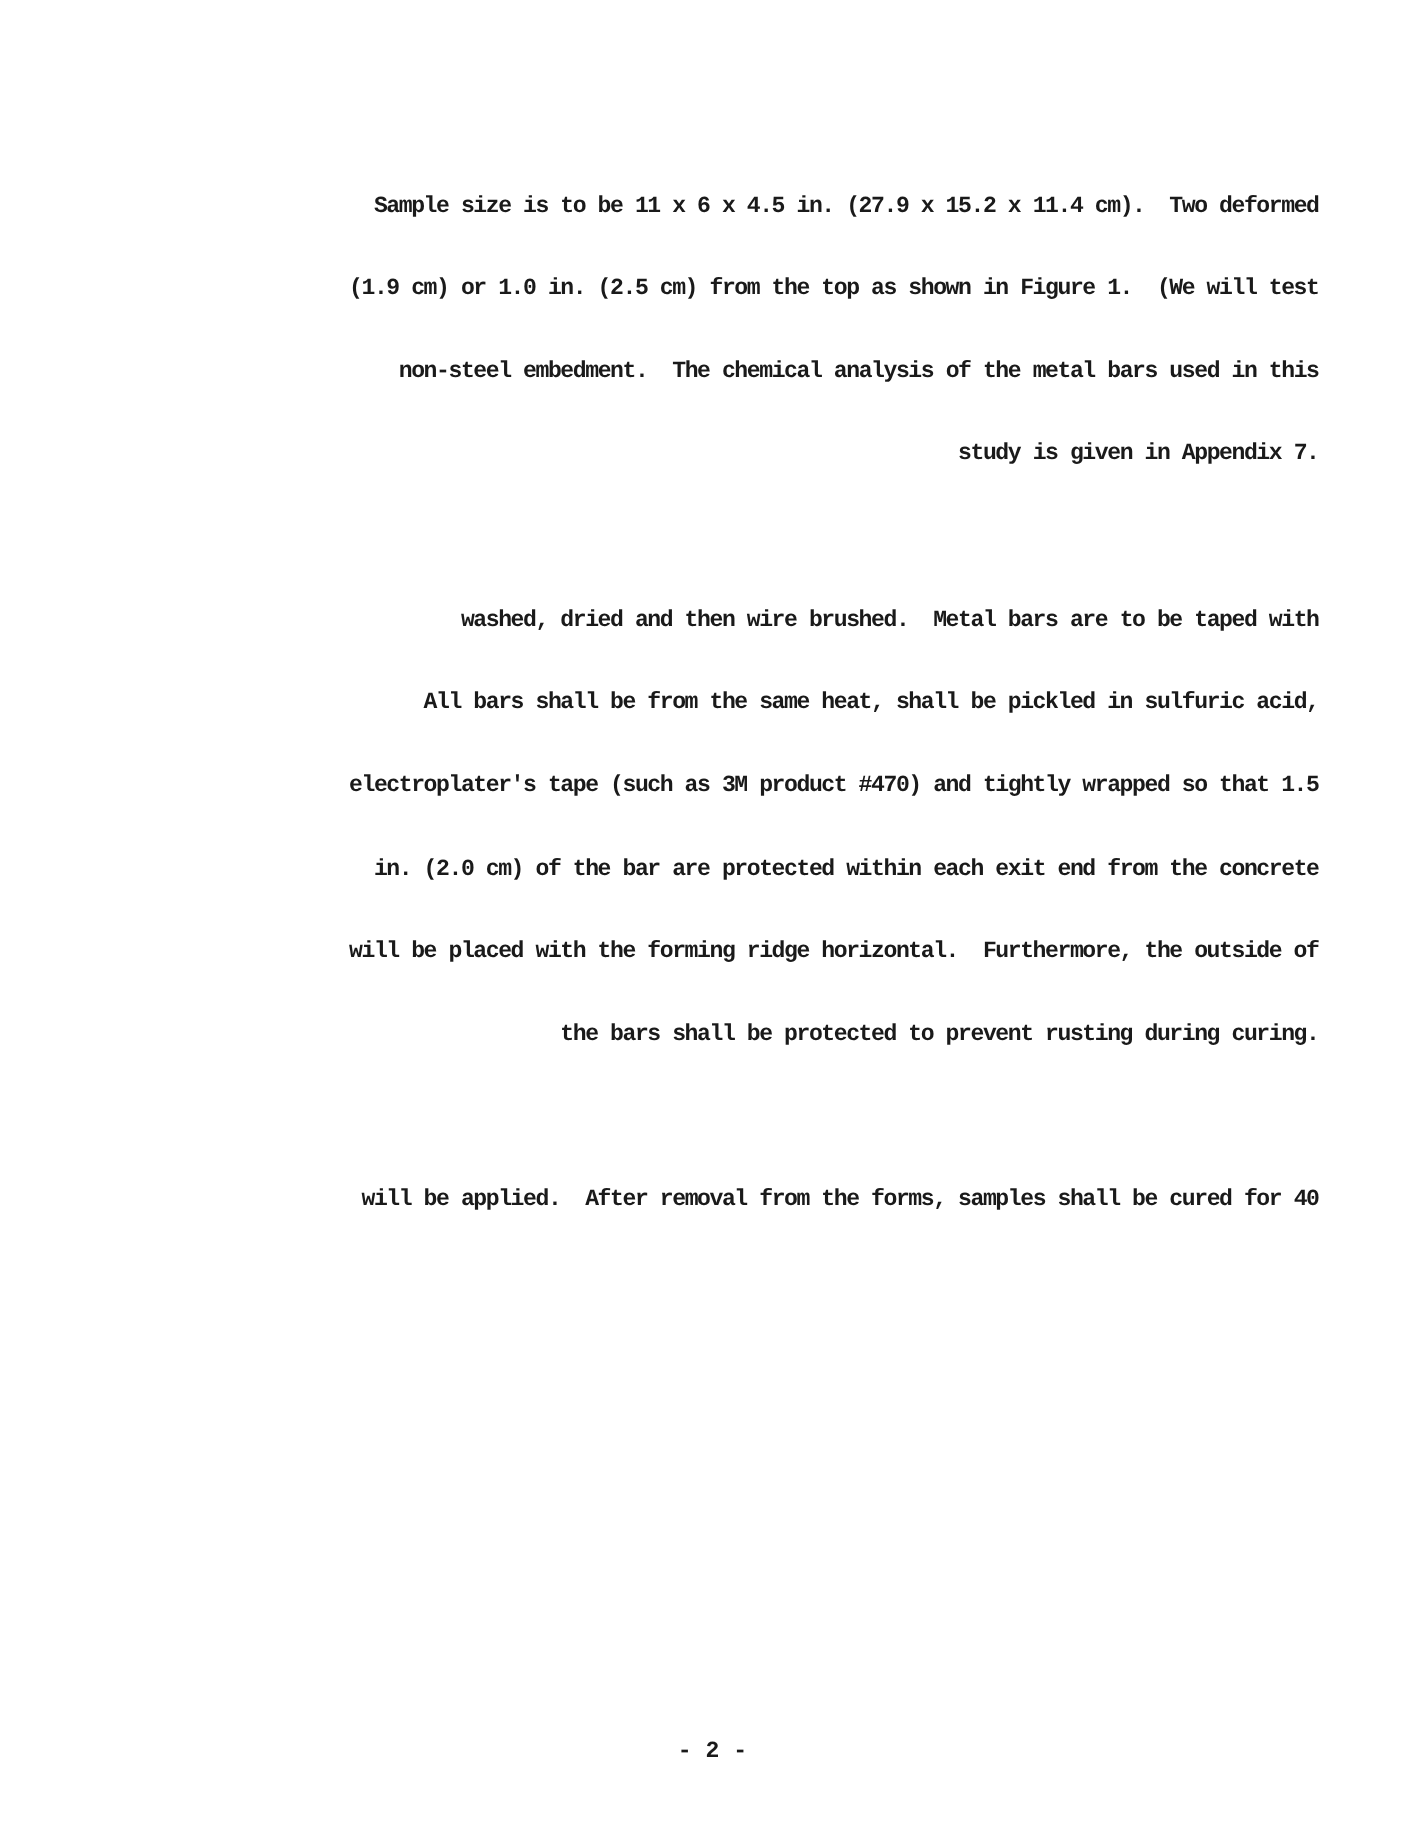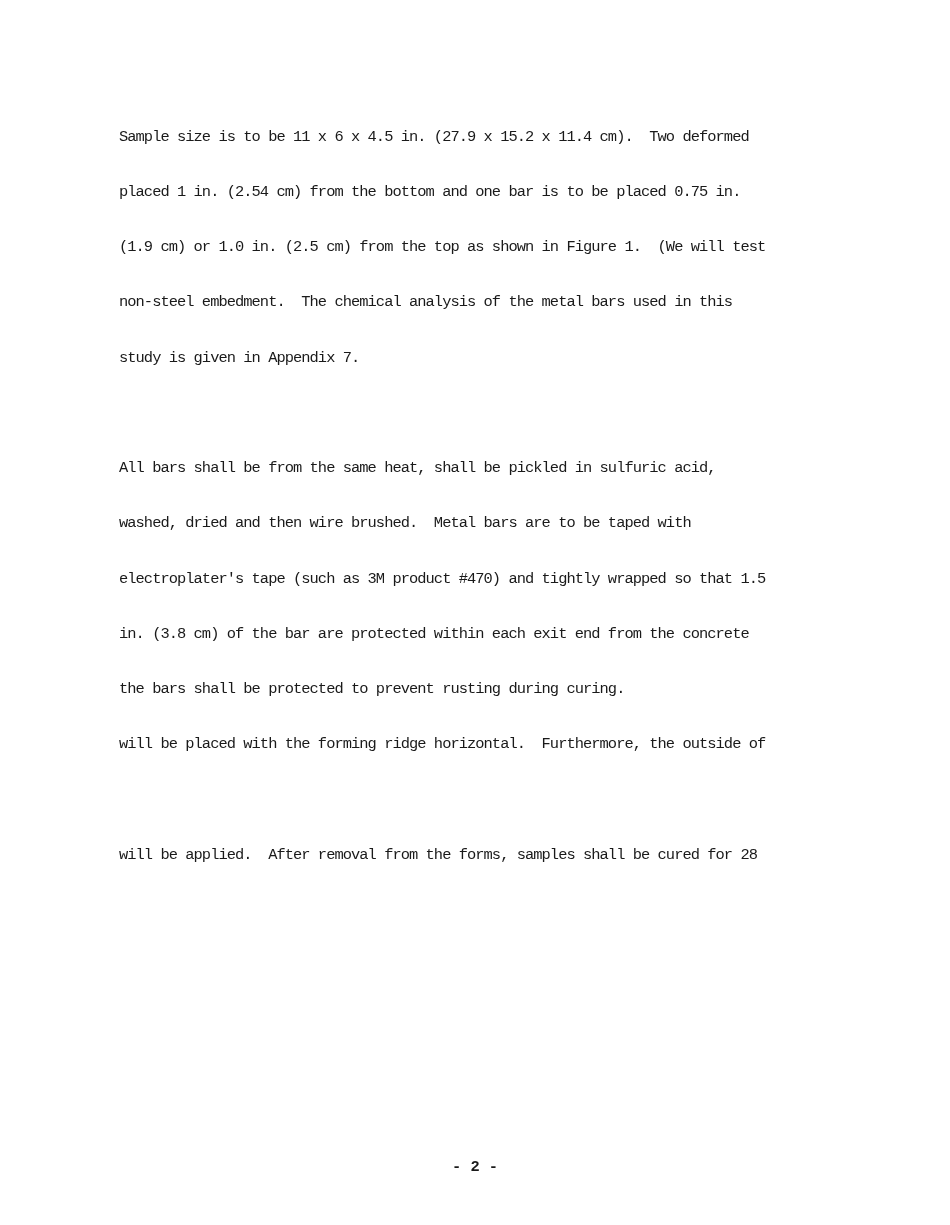--- a/index.html
+++ b/index.html
@@ -17,25 +17,26 @@
     .page {
       position: absolute;
       left: 119px;
       top: 91px;
       width: 760px;
     }
     .para {
       font-family: "Liberation Mono", "DejaVu Sans Mono", monospace;
       font-size: 15.4px;
       line-height: 18.4px;
-      font-weight: normal;
+      font-weight: bold;
       letter-spacing: -0.95px;
       white-space: pre;
       margin: 0 0 18.4px 0;
       color: #1a1a1a;
+      text-align: right;
     }
     .line { display: block; }
     .page-number {
       position: absolute;
       top: 1158px;
       left: 0;
       width: 950px;
       text-align: center;
       font-family: "Liberation Mono", "DejaVu Sans Mono", monospace;
       font-size: 15.4px;
@@ -43,37 +44,36 @@
       color: #1a1a1a;
     }
   </style>
 </head>
 <body>
 
 <div class="page">
 
   <div class="para">
     <span class="line">Sample size is to be 11 x 6 x 4.5 in. (27.9 x 15.2 x 11.4 cm).  Two deformed</span>
-    <span class="line">placed 1 in. (2.54 cm) from the bottom and one bar is to be placed 0.75 in.</span>
     <span class="line">(1.9 cm) or 1.0 in. (2.5 cm) from the top as shown in Figure 1.  (We will test</span>
     <span class="line">non-steel embedment.  The chemical analysis of the metal bars used in this</span>
     <span class="line">study is given in Appendix 7.</span>
   </div>
 
   <div class="para">
+    <span class="line">washed, dried and then wire brushed.  Metal bars are to be taped with</span>
     <span class="line">All bars shall be from the same heat, shall be pickled in sulfuric acid,</span>
-    <span class="line">washed, dried and then wire brushed.  Metal bars are to be taped with</span>
     <span class="line">electroplater's tape (such as 3M product #470) and tightly wrapped so that 1.5</span>
-    <span class="line">in. (3.8 cm) of the bar are protected within each exit end from the concrete</span>
+    <span class="line">in. (2.0 cm) of the bar are protected within each exit end from the concrete</span>
+    <span class="line">will be placed with the forming ridge horizontal.  Furthermore, the outside of</span>
     <span class="line">the bars shall be protected to prevent rusting during curing.</span>
-    <span class="line">will be placed with the forming ridge horizontal.  Furthermore, the outside of</span>
   </div>
 
   <div class="para">
-    <span class="line">will be applied.  After removal from the forms, samples shall be cured for 28</span>
+    <span class="line">will be applied.  After removal from the forms, samples shall be cured for 40</span>
   </div>
 
   <div class="para">
     
     
     
     
     
     
     

